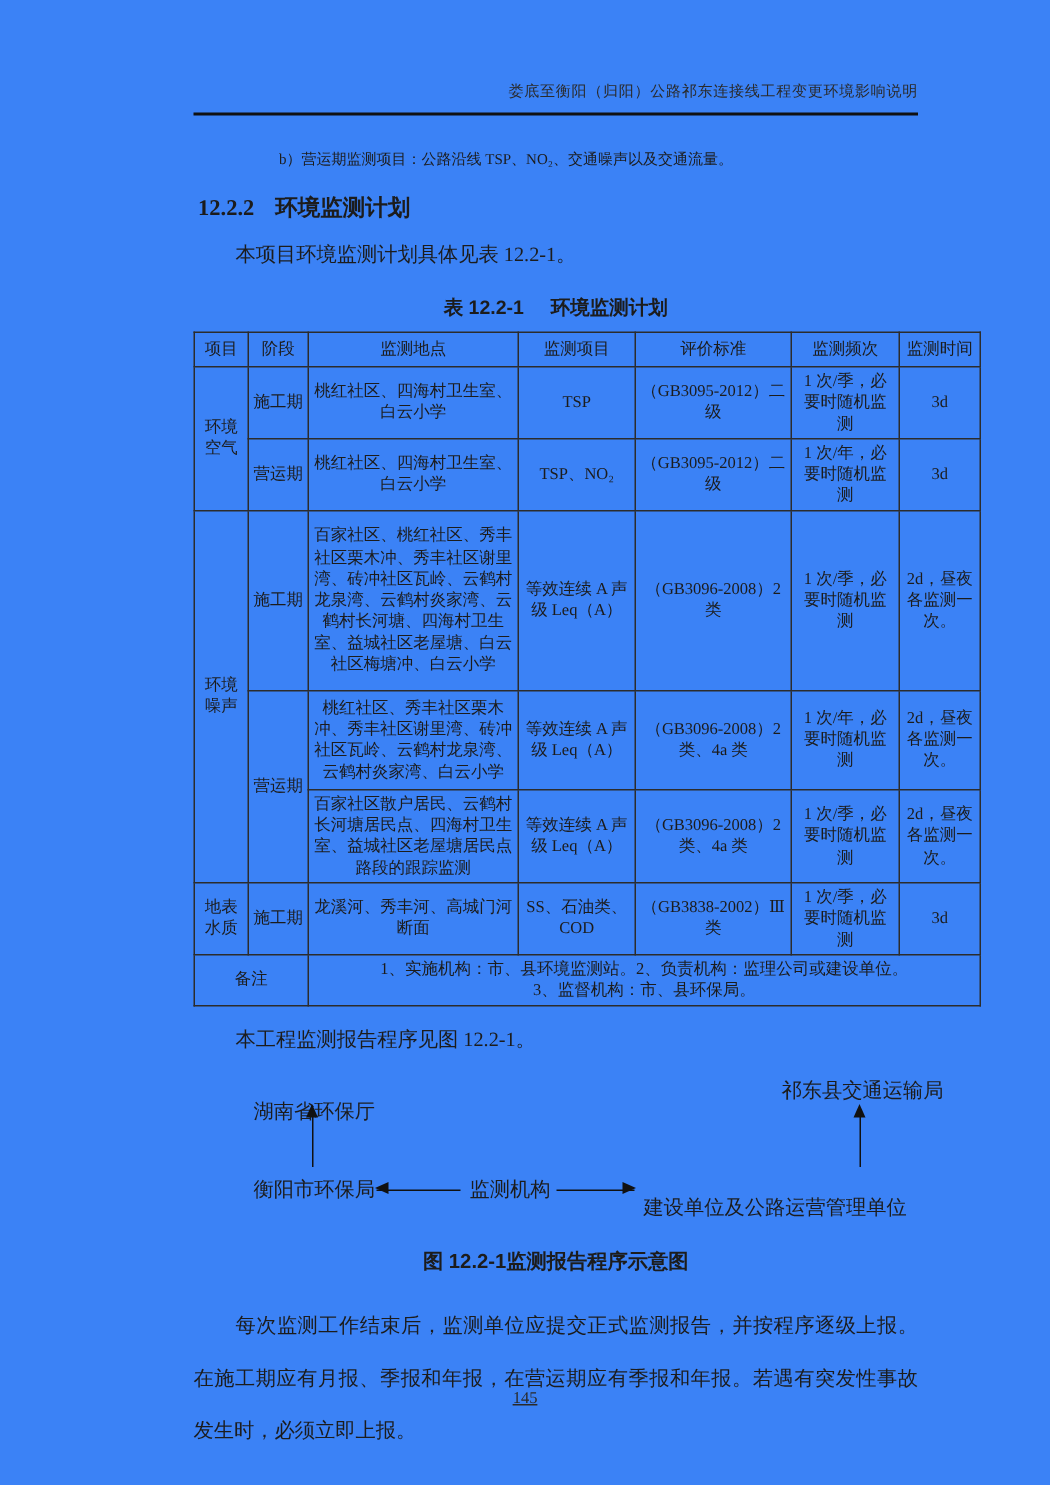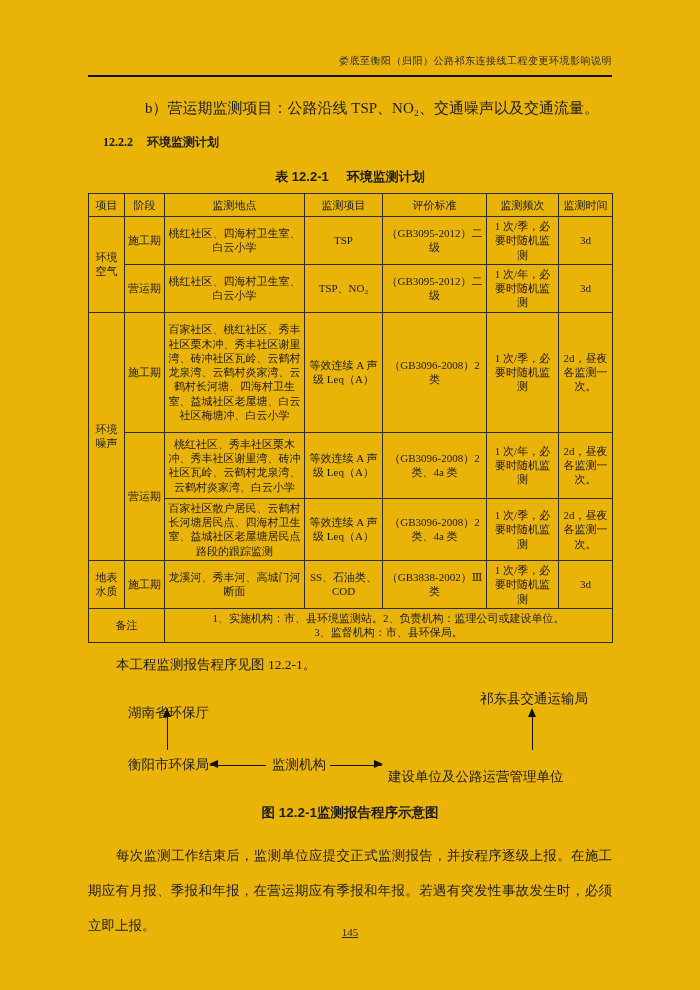--- a/index.html
+++ b/index.html
@@ -1,24 +1,25 @@
 <!DOCTYPE html>
 <html><head>
 <meta charset="utf-8">
 <style>
   html,body{margin:0;padding:0;background:#e8e8e8;}
   .page{
     position:relative;
     width:700px;height:990px;
     margin:0 auto;
-    background:#eab308;
+    background:#3b82f6;
     color:#1c1c1c;
     font-family:"Liberation Serif","DejaVu Serif",serif;
     overflow:hidden;
     box-sizing:border-box;
+    padding-left:41px;
   }
   .content{padding:0 88px;}
   
   .running-header{
     padding:54px 88px 4px 88px;
     border-bottom:none;
   }
   .running-title{
     text-align:right;
     font-size:10px;
@@ -26,25 +27,25 @@
     color:#2a2a2a;
   }
   .header-rule{
     margin:3px 88px 0 88px;
     border-bottom:2px solid #111;
   }
   
   .item-b{
     margin:22px 0 0 0;
     padding-left:57px;
+    font-size:10px;
+  }
+  .sec{
+    margin:16px 0 0 3px;
     font-size:15px;
-  }
-  .sec{
-    margin:16px 0 0 15px;
-    font-size:12px;
     font-weight:600;
     font-family:"Liberation Sans","DejaVu Sans",sans-serif;
   }
   .sec .sec-num{margin-right:14px;font-family:"Liberation Serif","DejaVu Serif",serif;}
   .para{
     margin:13px 0 0 0;
     text-indent:28px;
     font-size:13.5px;
   }
   
@@ -156,20 +157,21 @@
   <div class="header-rule"></div>
 
   <div class="content">
 
     <p class="item-b">b）营运期监测项目：公路沿线 TSP、NO₂、交通噪声以及交通流量。</p>
 
     <h3 class="sec">
       <span class="sec-num">12.2.2</span><span>环境监测计划</span>
     </h3>
 
+    <p class="para">本项目环境监测计划具体见表 12.2-1。</p>
 
     <div class="table-caption">
       <span class="cap-label">表 12.2-1</span><span>环境监测计划</span>
     </div>
 
     <table class="plan">
       <colgroup>
         <col style="width:36px">
           <col style="width:40px">
           <col style="width:140px">

